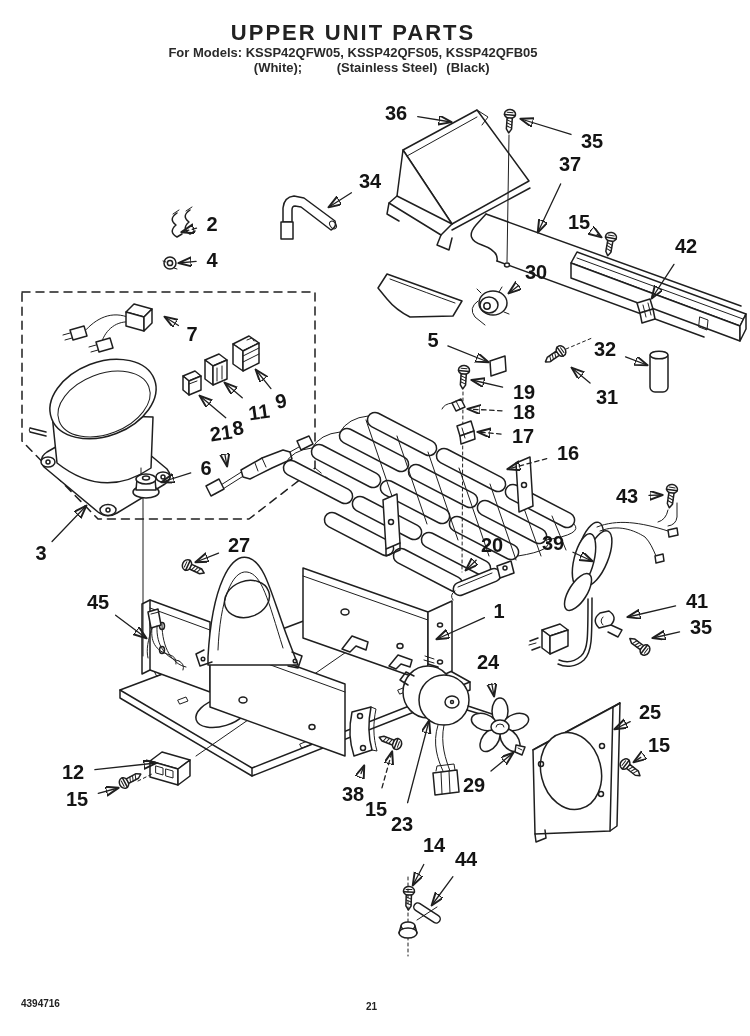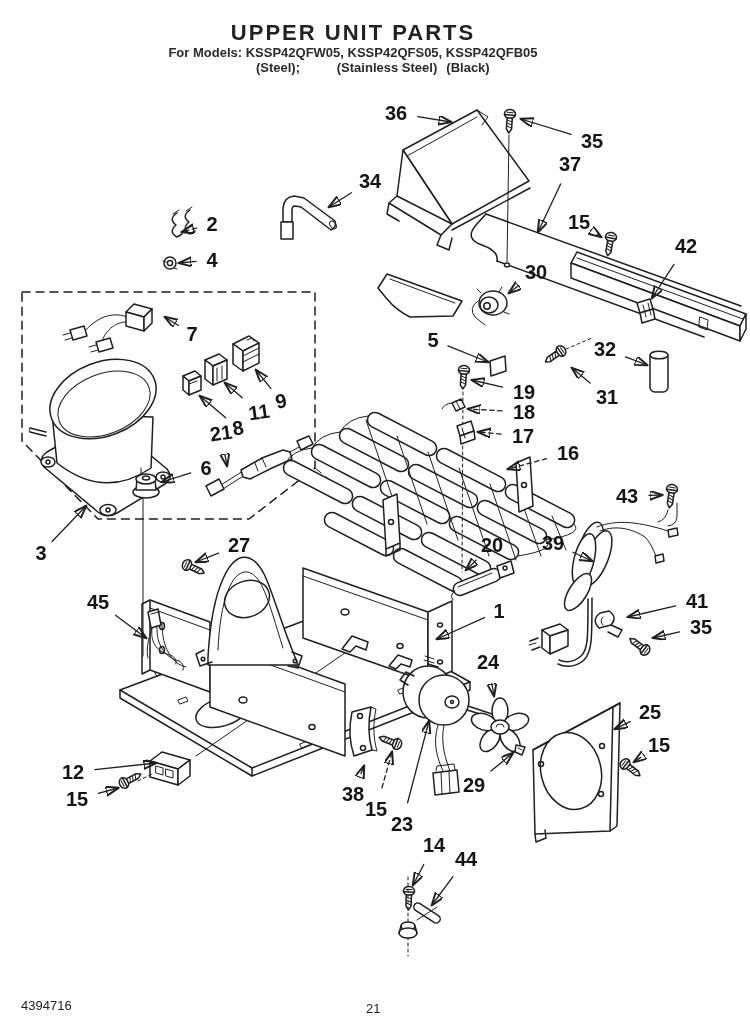--- a/index.html
+++ b/index.html
@@ -3,21 +3,21 @@
 <meta charset="utf-8">
 <style>
   html,body{margin:0;padding:0;background:#fff;}
   .page{position:relative;width:750px;height:1036px;background:#fff;overflow:hidden;
         font-family:"Liberation Sans",sans-serif;color:#1d1d1d;}
   .hdr{position:absolute;left:0;width:706px;text-align:center;}
   .hdr-title{top:20px;font-size:22px;font-weight:bold;letter-spacing:2px;color:#222;}
   .hdr-models{top:45px;font-size:13px;font-weight:bold;color:#2a2a2a;}
   .finishes{position:absolute;top:60px;left:0;width:750px;height:16px;}
   .finish{position:absolute;transform:translateX(-50%);font-size:13px;font-weight:bold;color:#2a2a2a;white-space:nowrap;}
-  .ftr{position:absolute;font-size:13px;font-weight:normal;color:#222;}
+  .ftr{position:absolute;font-size:10px;font-weight:bold;color:#222;}
   #doc-num{left:21px;top:998px;}
   #page-num{left:366px;top:1001px;}
   #art{position:absolute;left:0;top:0;}
   #art path,#art line,#art polyline,#art polygon,#art rect,#art circle,#art ellipse{
     fill:none;stroke:#1f1f1f;stroke-width:1.5;stroke-linecap:round;stroke-linejoin:round;}
   #art .fw{fill:#ffffff;}
   #art .thin{stroke-width:1;}
   #art .dash{stroke-dasharray:8 6;}
   #art .dot{stroke-dasharray:3 3;stroke-width:1;}
   #art .leader{stroke-width:1.3;}
@@ -25,21 +25,21 @@
   #art text.callout-num{fill:#141414;font:700 20px "Liberation Sans",sans-serif;text-anchor:middle;}
 </style>
 </head>
 <body>
 
 <div class="page">
 
   <div class="hdr hdr-title">UPPER UNIT PARTS</div>
   <div class="hdr hdr-models">For Models: KSSP42QFW05, KSSP42QFS05, KSSP42QFB05</div>
   <div class="finishes">
-    <span class="finish" style="left: 278px;">(Steel);</span>
+    <span class="finish" style="left: 278px;">(White);</span>
     <span class="finish" style="left: 387px; text-align: center;">(Stainless Steel)</span>
     <span class="finish" style="left: 468px;">(Black)</span>
   </div>
 
   <svg id="art" width="750" height="1036" viewBox="0 0 750 1036">
     <defs>
       <marker id="arrowhead" markerWidth="11" markerHeight="8" refX="9.5" refY="3.5" orient="auto">
         <path d="M0,0 L10,3.5 L0,7 Z" fill="#1f1f1f" stroke="none"></path>
       </marker>
       <g id="screw">

